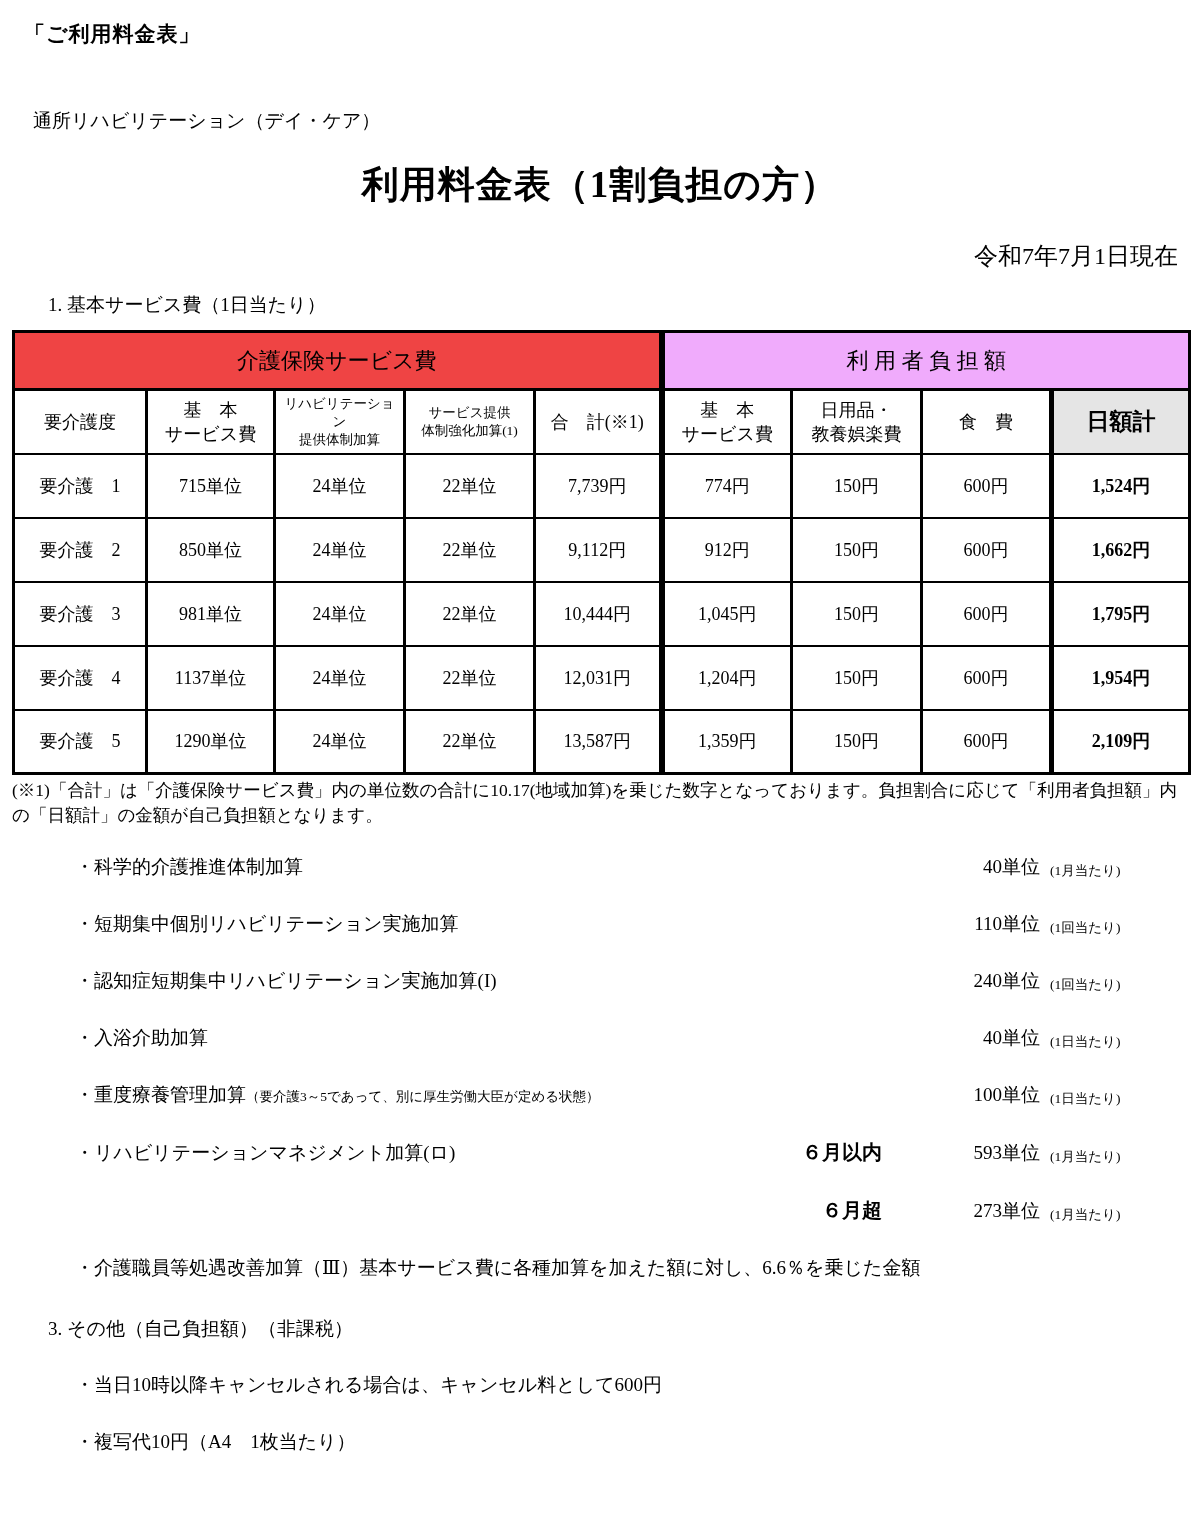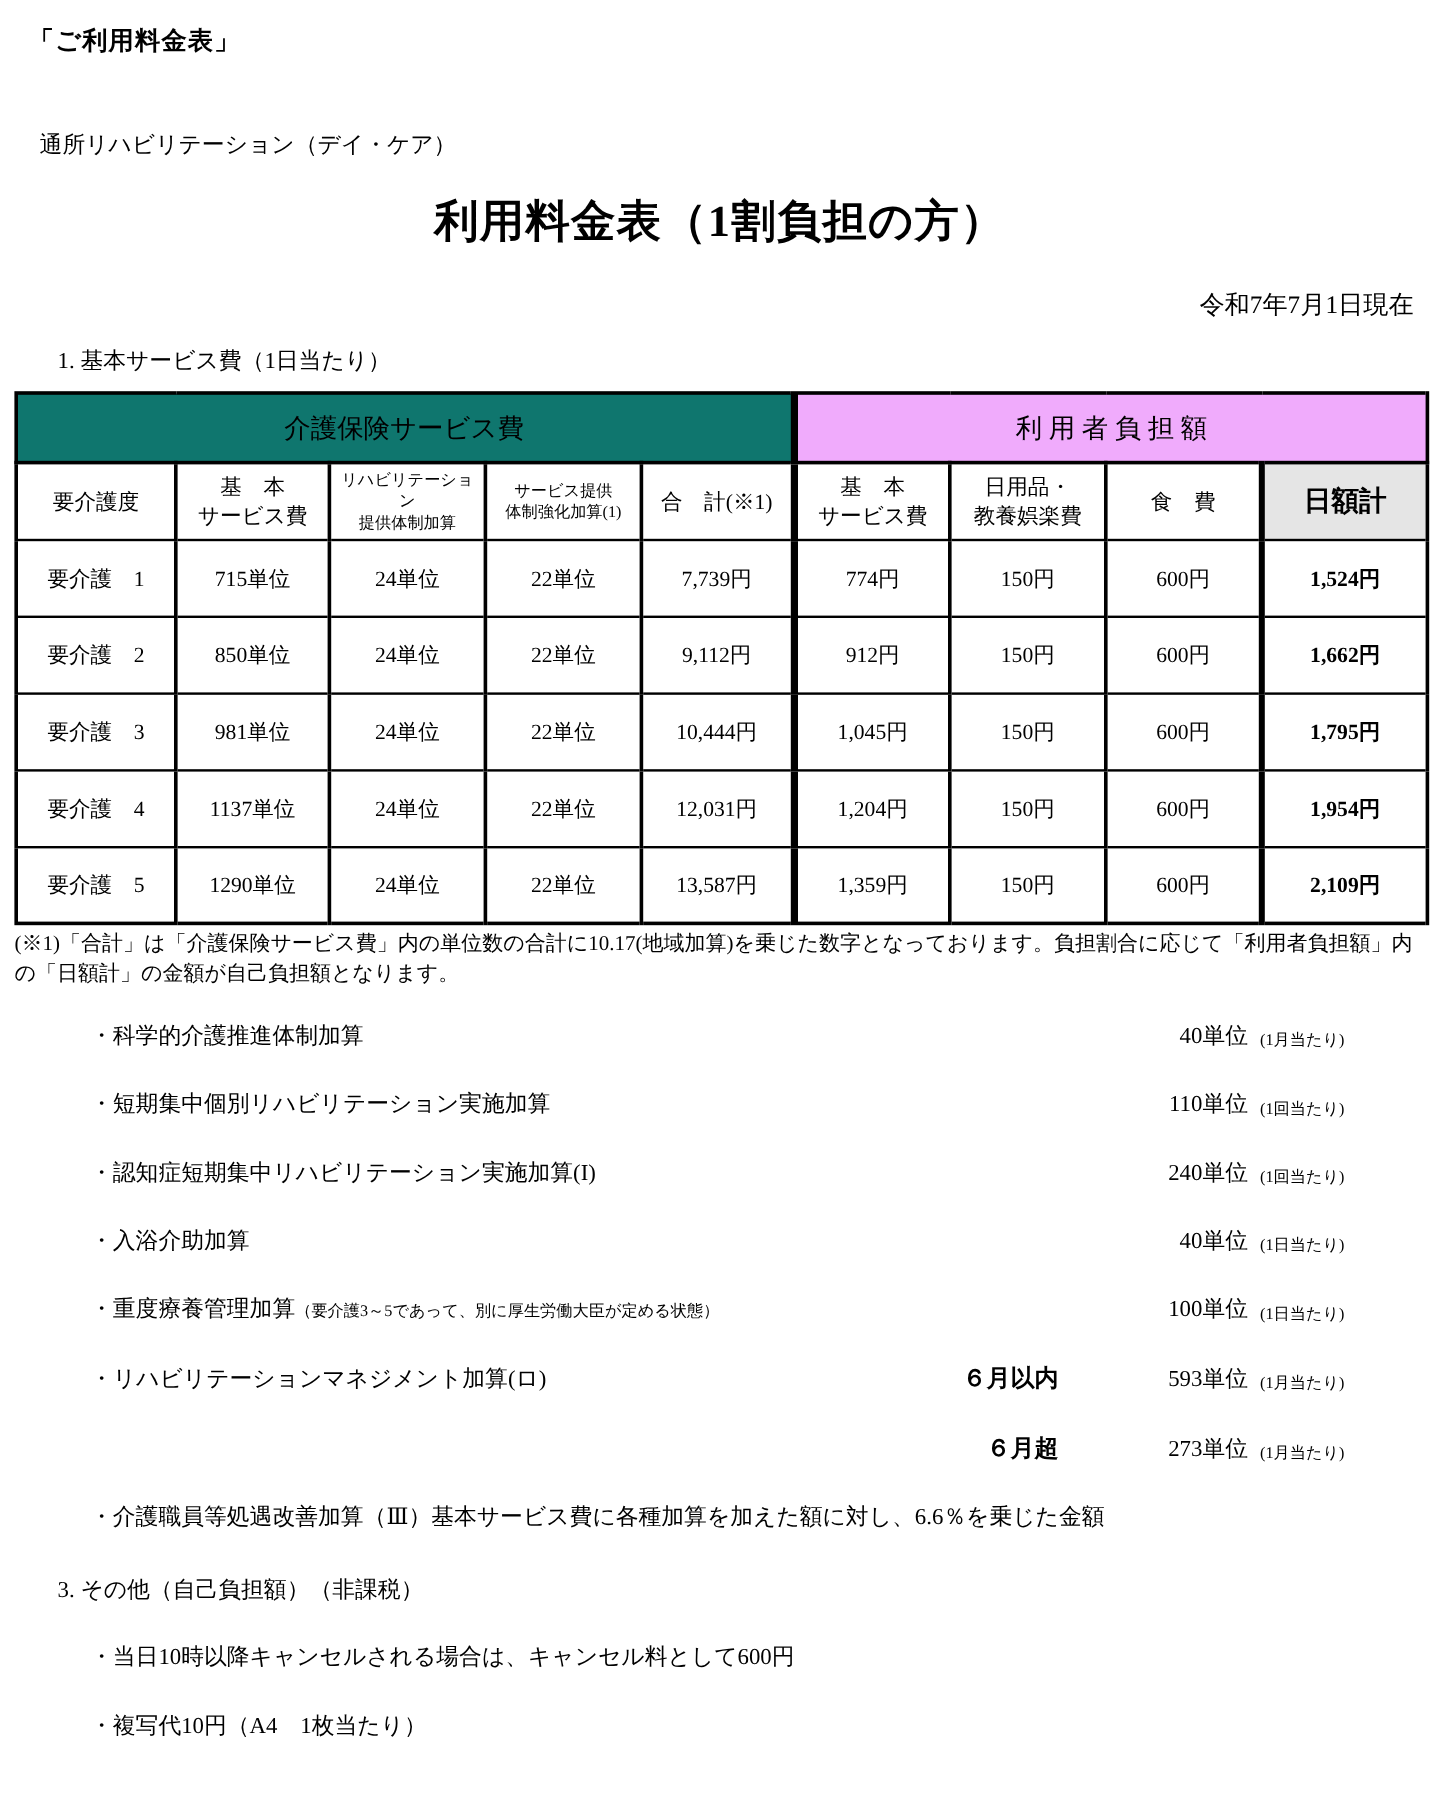--- a/index.html
+++ b/index.html
@@ -31,21 +31,21 @@
     margin-top: 26px;
     text-align: center;
     font-size: 37px;
     font-weight: bold;
     letter-spacing: 1px;
   }
   .date-stamp {
     margin-top: 30px;
     margin-right: 22px;
     text-align: right;
-    font-size: 21px;
+    font-size: 24px;
   }
   .sec-heading {
     margin-left: 48px;
     font-size: 19px;
   }
   .sec1-heading { margin-top: 20px; }
 
   
   table.fee-table {
     margin-top: 12px;
@@ -64,21 +64,21 @@
     font-weight: normal;
     white-space: pre-line;
     font-size: 18px;
     padding: 0 2px;
   }
   .fee-table tr.group-row th {
     height: 58px;
     font-size: 22px;
     border-bottom-width: 3px;
   }
-  .peach { background: #0f766e; }
+  .peach { background: #ef4444; }
   .blue  { background: #f0abfc; }
   .fee-table tr.sub-row th { height: 64px; }
   .fee-table th.small-head { font-size: 13.5px; }
   .fee-table td { height: 64px; }
   .fee-table .divider { border-left-width: 6px; }
   .fee-table .total-col { border-left-width: 5px; font-weight: bold; }
   .fee-table th.total-col { background: #e5e5e5; font-size: 23px; }
 
   .table-note {
     margin-top: 3px;

